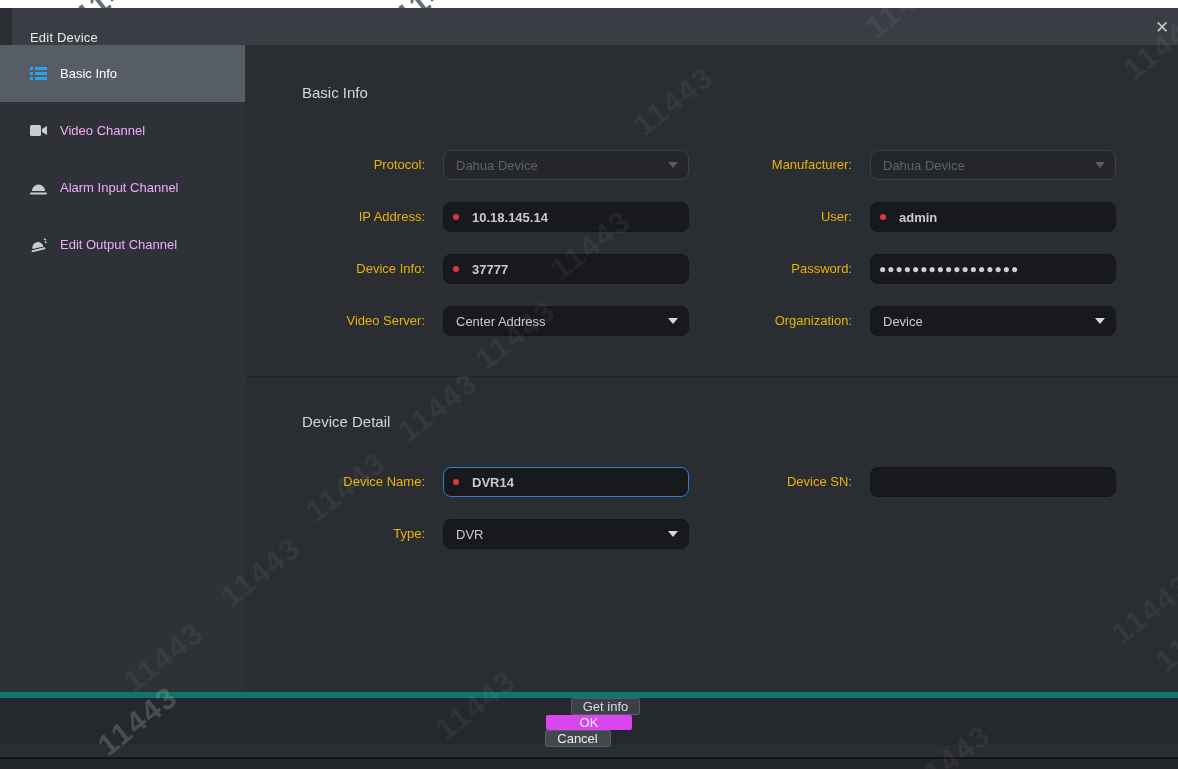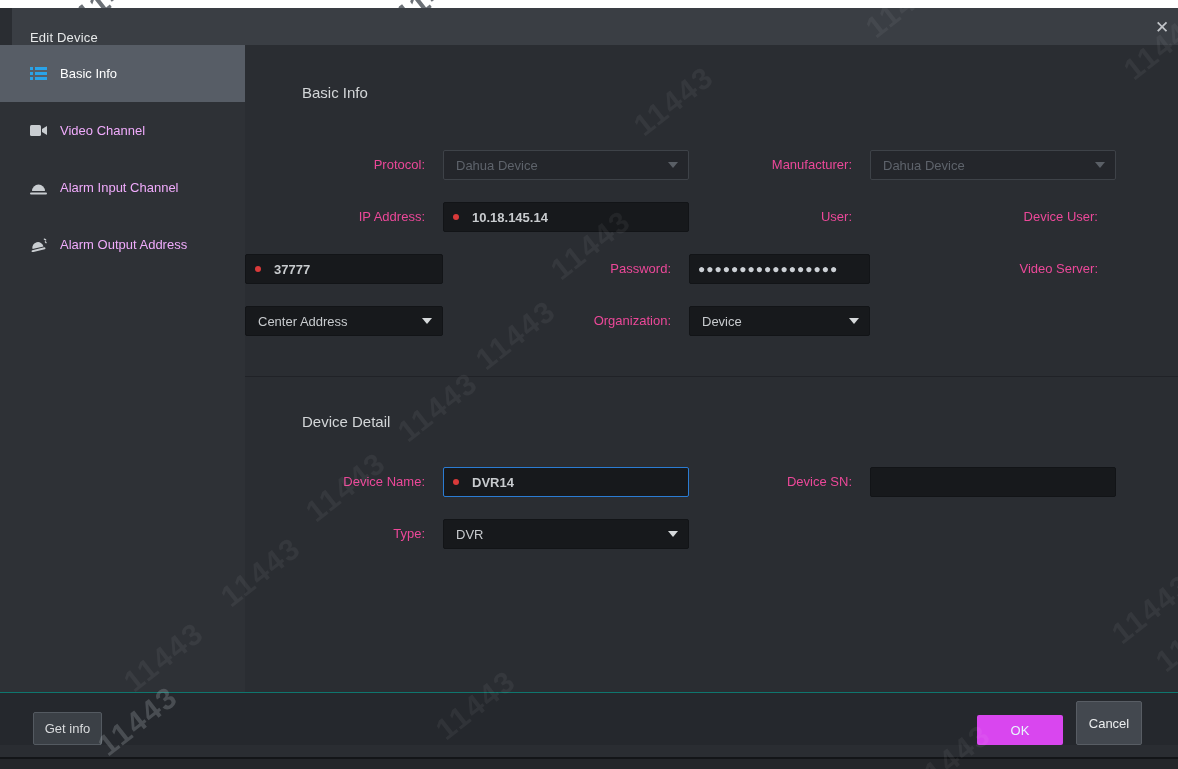--- a/index.html
+++ b/index.html
@@ -26,41 +26,41 @@
                color:#f0abfc; font-size:13px; }
   .side-item.selected { background:#575d66; color:#ffffff; }
   .side-item .ico { width:17px; height:15px; margin-right:13px; flex:0 0 auto; display:flex; align-items:center; }
 
   .content { position:absolute; left:245px; top:37px; width:933px; height:659px; background:#2a2d32; overflow:hidden; }
   h2.section-title { margin:38px 0 47px 57px; font-size:15px; font-weight:normal; color:#d3d6d8; line-height:20px; }
   h2.section-title.second { margin:35px 0 35px 57px; }
   .divider { height:1px; background:#202227; margin-top:40px; }
 
   .form-grid { display:grid; grid-template-columns:198px 246px 181px 246px; row-gap:22px; align-items:center; }
-  .flabel { color:#ec4899; font-size:13px; text-align:right; padding-right:18px; line-height:30px; white-space:nowrap; }
+  .flabel { color:#eab308; font-size:13px; text-align:right; padding-right:18px; line-height:30px; white-space:nowrap; }
   .fwrap { position:relative; height:30px; }
   .finput, .fselect {
-      width:100%; height:30px; background:#17191c; border:1px solid #121417; border-radius:2px;
+      width:100%; height:30px; background:#17191c; border:1px solid #121417; border-radius:8px;
       color:#c8cbce; font-size:13px; font-family:"Liberation Sans", sans-serif;
       padding:0 10px 0 12px; outline:none; display:flex; align-items:center; }
   input.finput { display:block; line-height:28px;font-weight:bold; }
   .req input.finput { padding-left:28px; }
   .req-dot { position:absolute; left:10px; top:12px; width:6px; height:6px; border-radius:50%; background:#d93a3a; z-index:2; }
   .focused input.finput { border:1px solid #2b7cd3; }
   .fselect { cursor:pointer; position:relative; }
   .fselect .val { flex:1; }
   .fselect .arrow { width:0; height:0; border-left:5px solid transparent; border-right:5px solid transparent;
                     border-top:6px solid #d6d9db; margin-left:8px; }
   .fselect.disabled { background:#24262b; border:1px solid #3e4248; cursor:default; }
   .fselect.disabled .val { color:#5e636b; }
   .fselect.disabled .arrow { border-top-color:#5a5f66; }
   input.pwd { letter-spacing:1px; font-size:12px; padding-left:8px; color:#ccd0d5; }
 
   .footer { position:absolute; left:0; bottom:12px; width:100%; height:53px; background:#25282d;
-            border-top:1px solid #0f766e; display:flex; align-items:flex-end; }
+            border-top:6px solid #0f766e; display:flex; align-items:center;flex-direction:column; }
   .btn { font-family:"Liberation Sans", sans-serif; font-size:13px; border-radius:2px; cursor:pointer; }
   .btn-getinfo { margin-left:33px; width:69px; height:33px; background:#3b4046; border:1px solid #545a61; color:#d9dbdd; }
   .footer .spacer { flex:1; }
   .btn-ok { width:86px; height:30px; background:#d946ef; border:none; color:#e8f5fd; }
   .btn-cancel { width:66px; height:44px; background:#43484f; border:1px solid #585d64; color:#eceeef; margin-left:13px; margin-right:36px; }
 
   .bottom-band { position:absolute; left:0; top:757px; width:1178px; height:12px; background:#24262a; border-top:2px solid #131518; z-index:2; }
 
   
   .wm-layer { position:absolute; inset:0; z-index:4; pointer-events:none; }
@@ -124,21 +124,21 @@
         <span class="ico">
           <svg width="18" height="15" viewBox="0 0 18 15">
             <g transform="rotate(-14 8 9)">
               <path d="M2 11 a6 6 0 0 1 12 0 z" fill="#c9cdd1"></path>
               <rect x="0.5" y="12.2" width="15" height="2" rx="1" fill="#c9cdd1"></rect>
             </g>
             <rect x="14.5" y="1.5" width="3" height="1.4" rx=".7" transform="rotate(28 16 2)" fill="#c9cdd1"></rect>
             <rect x="15.5" y="4.5" width="2.6" height="1.4" rx=".7" transform="rotate(55 16.8 5)" fill="#c9cdd1"></rect>
           </svg>
         </span>
-        <span>Alarm Output Address</span>
+        <span>Edit Output Channel</span>
       </div>
     </div>
 
     <div class="content">
 
       <h2 class="section-title">Basic Info</h2>
 
       <div class="form-grid">
 
         <div class="flabel">Protocol:</div>
@@ -155,22 +155,26 @@
             <span class="arrow"></span>
           </div>
         </div>
 
         <div class="flabel">IP Address:</div>
         <div class="fwrap req">
           <span class="req-dot"></span>
           <input class="finput" value="10.18.145.14" style="">
         </div>
         <div class="flabel">User:</div>
-
-        <div class="flabel">Device User:</div>
+        <div class="fwrap req">
+          <span class="req-dot"></span>
+          <input class="finput" value="admin" style="">
+        </div>
+
+        <div class="flabel">Device Info:</div>
         <div class="fwrap req">
           <span class="req-dot"></span>
           <input class="finput" value="37777" style="">
         </div>
         <div class="flabel">Password:</div>
         <div class="fwrap">
           <input class="finput pwd" value="●●●●●●●●●●●●●●●●●" style="">
         </div>
 
         <div class="flabel">Video Server:</div>

